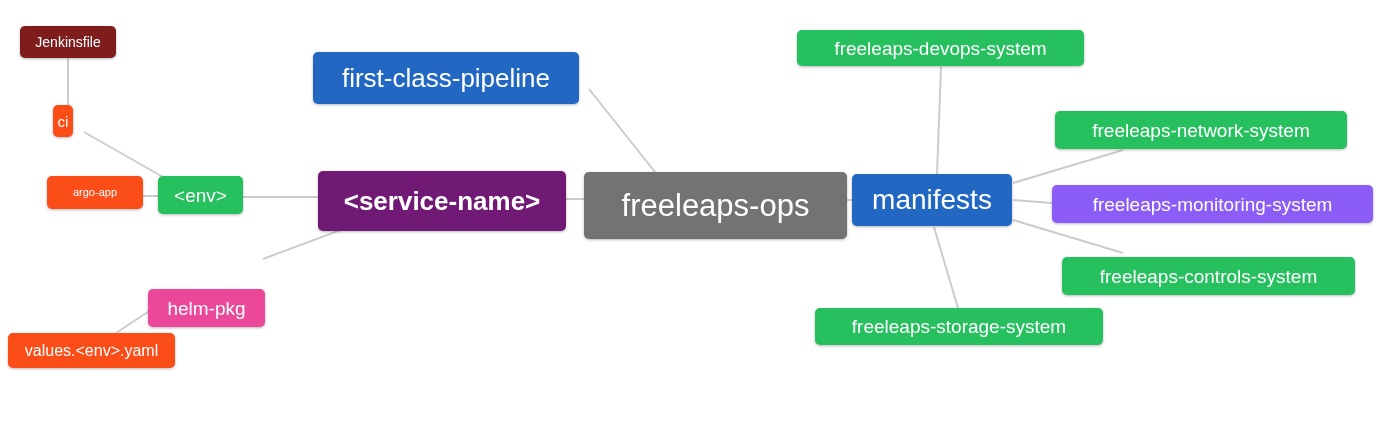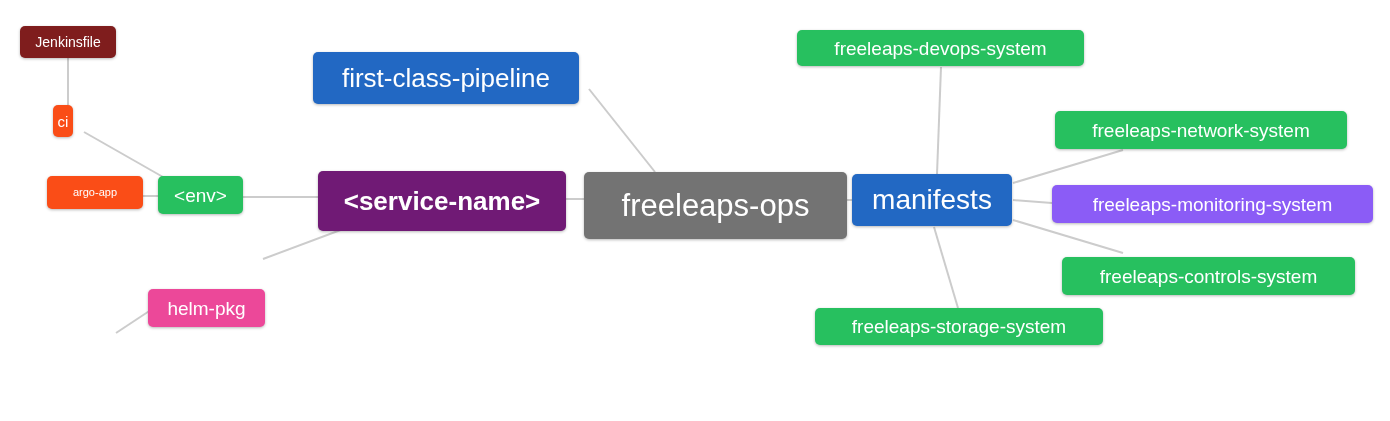--- a/index.html
+++ b/index.html
@@ -78,20 +78,23 @@
     </div>
     <div class="node" style="left: 31px; top: 176px; width: 96px; height: 33px; background: rgb(250, 77, 23); font-size: 11px; margin-left: 16px;">
       <span>argo-app</span>
     </div>
     <div class="node" style="left: 158px; top: 176px; width: 85px; height: 38px; background: rgb(39, 192, 95); font-size: 19px; text-align: right;">
       <span>&lt;env&gt;</span>
     </div>
     <div class="node" style="left: 148px; top: 258px; width: 117px; height: 38px; background: #ec4899; font-size: 19px; margin-top: 31px;">
       <span>helm-pkg</span>
     </div>
+    <div class="node" style="left: 8px; top: 333px; width: 167px; height: 35px; background: rgb(250, 77, 23); font-size: 16px;">
+      <span>values.&lt;env&gt;.yaml</span>
+    </div>
     <div class="node" style="left: 797px; top: 30px; width: 287px; height: 36px; background: rgb(39, 192, 95); font-size: 19px;">
       <span>freeleaps-devops-system</span>
     </div>
     <div class="node" style="left: 1055px; top: 111px; width: 292px; height: 38px; background: rgb(39, 192, 95); font-size: 19px;">
       <span>freeleaps-network-system</span>
     </div>
     <div class="node" style="left: 1052px; top: 185px; width: 321px; height: 38px; background: #8b5cf6; font-size: 19px;">
       <span>freeleaps-monitoring-system</span>
     </div>
     <div class="node" style="left: 1062px; top: 257px; width: 293px; height: 38px; background: rgb(39, 192, 95); font-size: 19px;">

